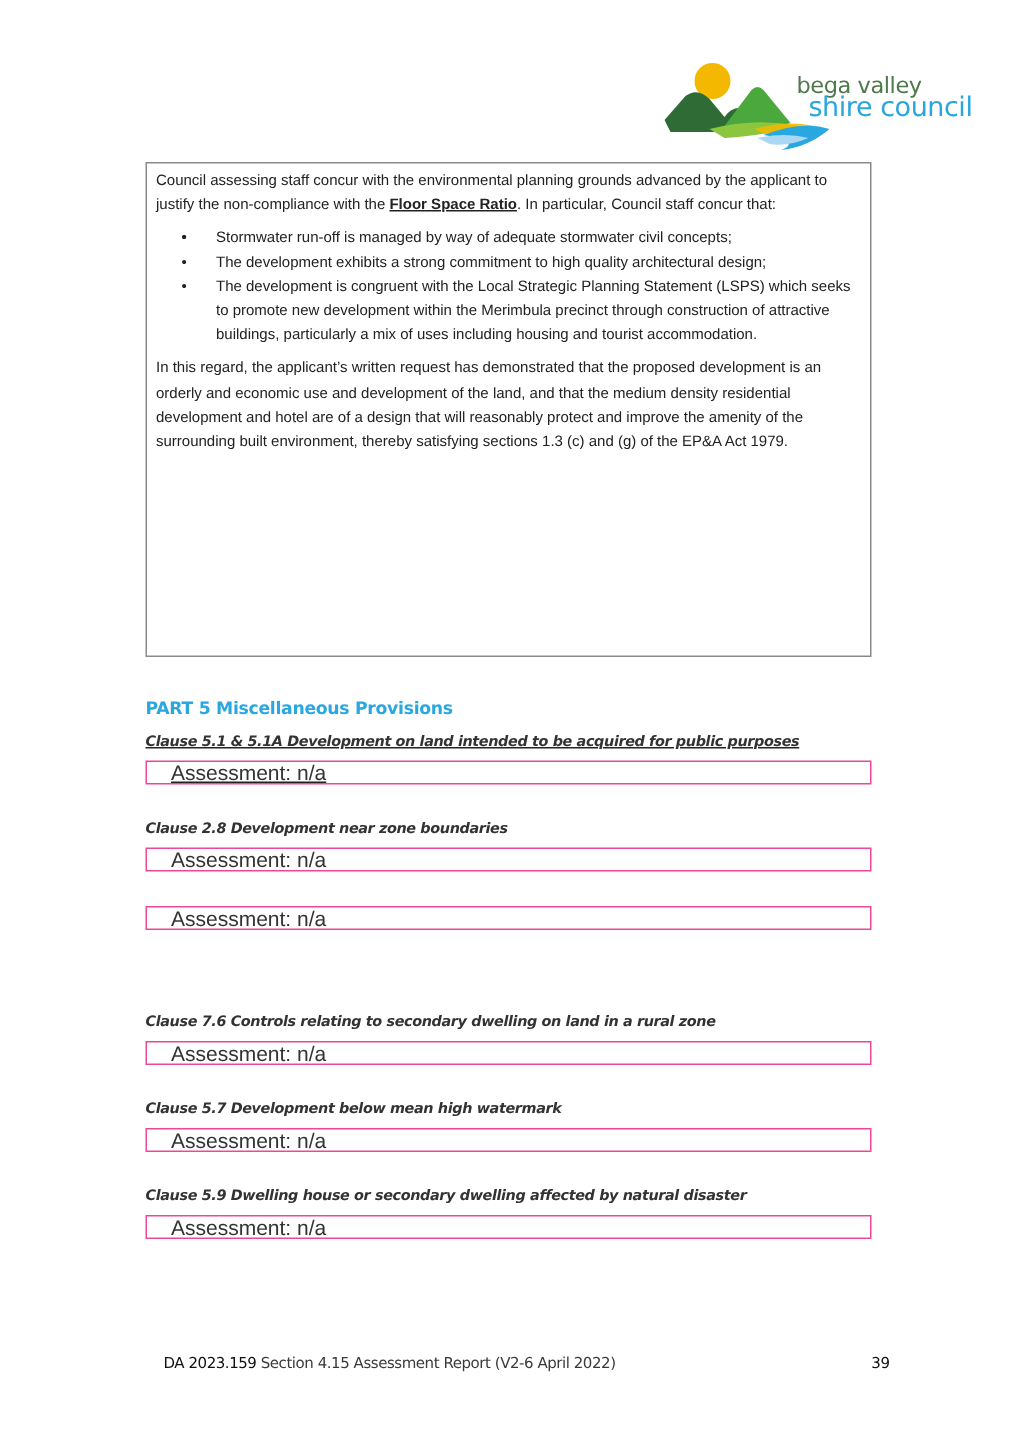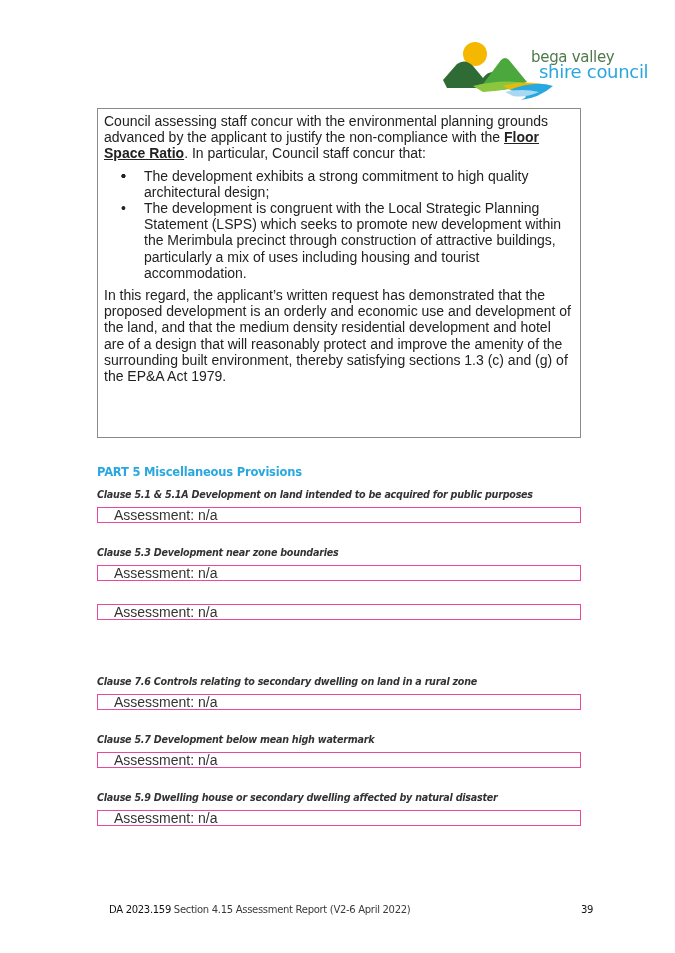--- a/index.html
+++ b/index.html
@@ -47,21 +47,21 @@
     }
     .summary-box {
       position: absolute;
       left: 97px;
       top: 108px;
       width: 470px;
       height: 324px;
       border: 1px solid #8a8a8a;
       padding: 4px 6px 0 6px;
       font-family: "Liberation Sans", sans-serif;
-      font-size: 14px;
+      font-size: 10px;
       line-height: 16.2px;
       color: #222;
     }
     .summary-box p {
       margin: 0 0 6px 0;
     }
     .summary-box .emph {
       font-weight: bold;
       text-decoration: underline;
     }
@@ -148,36 +148,36 @@
     <path d="M62 52 Q80 48 96 52 Q82 58 70 56 Z" fill="#a9d8f2"></path>
   </svg>
   <div class="logo-text-1">bega valley</div>
   <div class="logo-text-2">shire council</div>
 </div>
 
 <div class="summary-box">
   <p><span>Council assessing staff concur with the environmental planning grounds advanced by the applicant to justify the non-compliance with the </span><span class="emph">Floor Space Ratio</span><span>. In particular, Council staff concur that:</span></p>
   <ul class="bullets">
     <li><span class="dot">•</span></li>
-    <li><span class="dot">•</span></li>
+    <li><span class="dot">•</span><span>Stormwater run-off is managed by way of adequate stormwater civil concepts;</span></li>
     <li><span class="dot">•</span><span>The development exhibits a strong commitment to high quality architectural design;</span></li>
     <li><span class="dot">•</span><span>The development is congruent with the Local Strategic Planning Statement (LSPS) which seeks to promote new development within the Merimbula precinct through construction of attractive buildings, particularly a mix of uses including housing and tourist accommodation.</span></li>
   </ul>
   <p>In this regard, the applicant’s written request has demonstrated that the proposed development is an orderly and economic use and development of the land, and that the medium density residential development and hotel are of a design that will reasonably protect and improve the amenity of the surrounding built environment, thereby satisfying sections 1.3 (c) and (g) of the EP&amp;A Act 1979.</p>
 </div>
 
 <div class="part-heading">PART 5 Miscellaneous Provisions</div>
 
-<div class="clause" style="top:488px;">
+<div class="clause" style="top:488px;text-decoration:underline;">
   <div class="clause-title">Clause 5.1 &amp; 5.1A Development on land intended to be acquired for public purposes</div>
   <div class="assessment-box">Assessment:  n/a</div>
 </div>
 
 <div class="clause" style="top:546px;">
-  <div class="clause-title">Clause 5.3 Development near zone boundaries</div>
+  <div class="clause-title">Clause 2.8 Development near zone boundaries</div>
   <div class="assessment-box">Assessment: n/a</div>
 </div>
 
 <div class="clause" style="top:604px;">
   <div class="assessment-box">Assessment: n/a</div>
 </div>
 
 <div class="clause" style="top:675px;">
   <div class="clause-title">Clause 7.6 Controls relating to secondary dwelling on land in a rural zone</div>
   <div class="assessment-box">Assessment: n/a</div>

